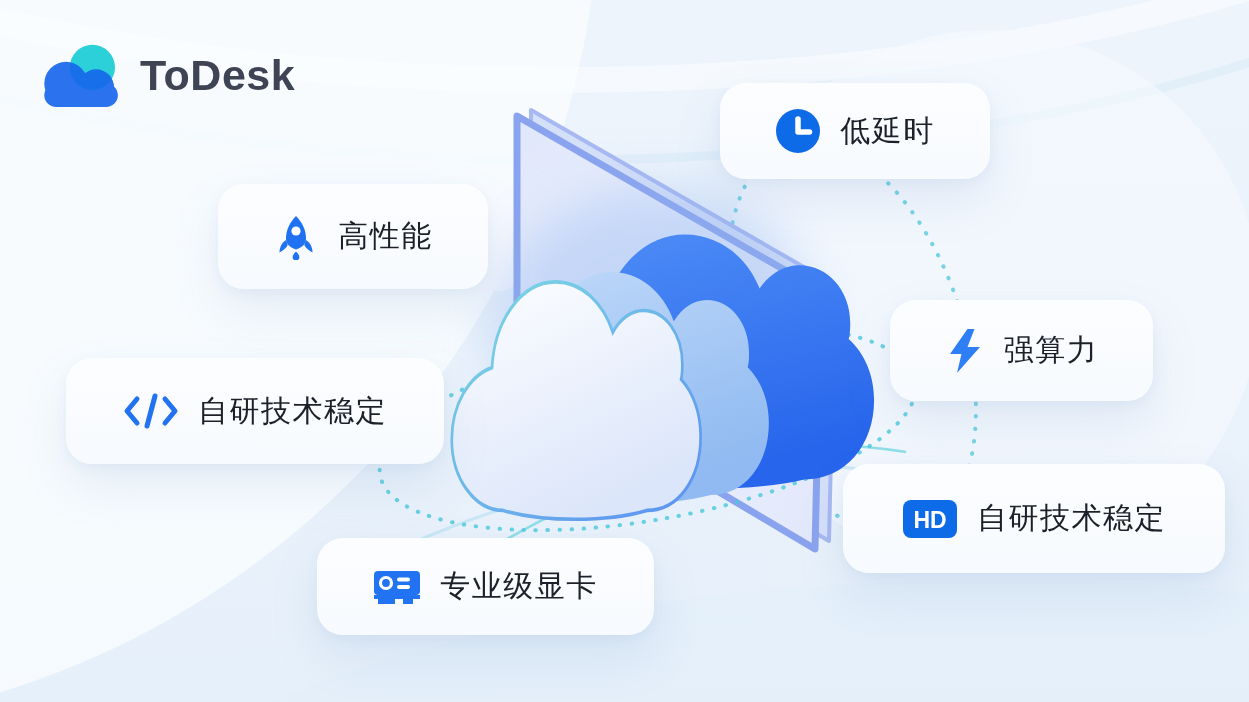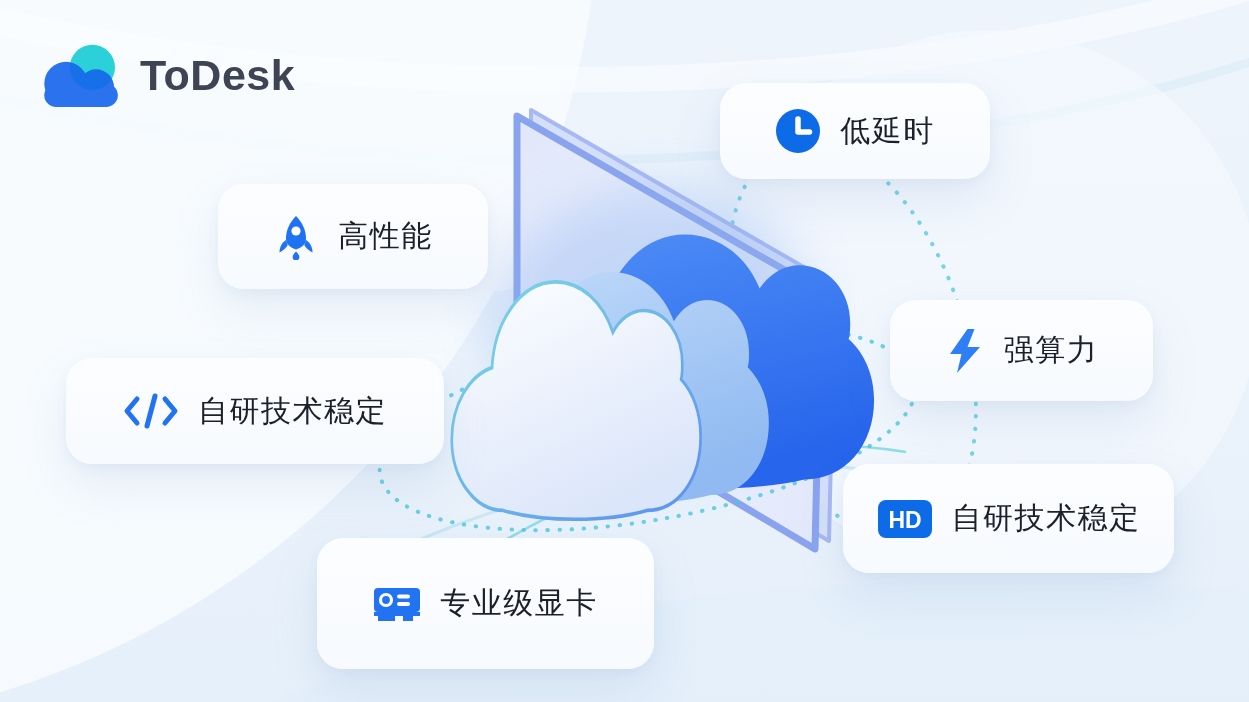--- a/index.html
+++ b/index.html
@@ -131,31 +131,31 @@
   <span class="icon-wrap">
     <svg width="56" height="38" viewBox="0 0 56 38" fill="none" stroke="#2173F2" stroke-width="5" stroke-linecap="round" stroke-linejoin="round">
       <path d="M14,7 L4,19 L14,31"></path>
       <path d="M42,7 L52,19 L42,31"></path>
       <path d="M32,4 L24,34"></path>
     </svg>
   </span>
   <span class="badge-label">自研技术稳定</span>
 </div>
 
-<div class="badge" style="left:843px;top:464px;width:331px;height:109px;">
+<div class="badge" style="left:843px;top:464px;width:382px;height:109px;">
   <span class="icon-wrap">
     <svg width="56" height="40" viewBox="0 0 56 40">
       <rect x="1" y="1" width="54" height="38" rx="8" fill="#0E6BE8"></rect>
       <text x="28" y="28.5" text-anchor="middle" font-family="Liberation Sans, DejaVu Sans, sans-serif" font-size="23" font-weight="bold" fill="#FFFFFF">HD</text>
     </svg>
   </span>
   <span class="badge-label">自研技术稳定</span>
 </div>
 
-<div class="badge" style="left:317px;top:538px;width:337px;height:131px;">
+<div class="badge" style="left:317px;top:538px;width:337px;height:97px;">
   <span class="icon-wrap">
     <svg width="48" height="42" viewBox="0 0 48 42">
       <rect x="1" y="5" width="46" height="24" rx="4" fill="#2173F2"></rect>
       <path d="M1,29 H47 V33 H40 V38 H30 V33 H22 V38 H5 V33 H1 Z" fill="#2173F2"></path>
       <circle cx="13" cy="17" r="5.5" fill="none" stroke="#FFFFFF" stroke-width="3.2"></circle>
       <rect x="24" y="11.5" width="13" height="4" rx="2" fill="#FFFFFF"></rect>
       <rect x="24" y="19" width="13" height="4" rx="2" fill="#FFFFFF"></rect>
     </svg>
   </span>
   <span class="badge-label">专业级显卡</span>

